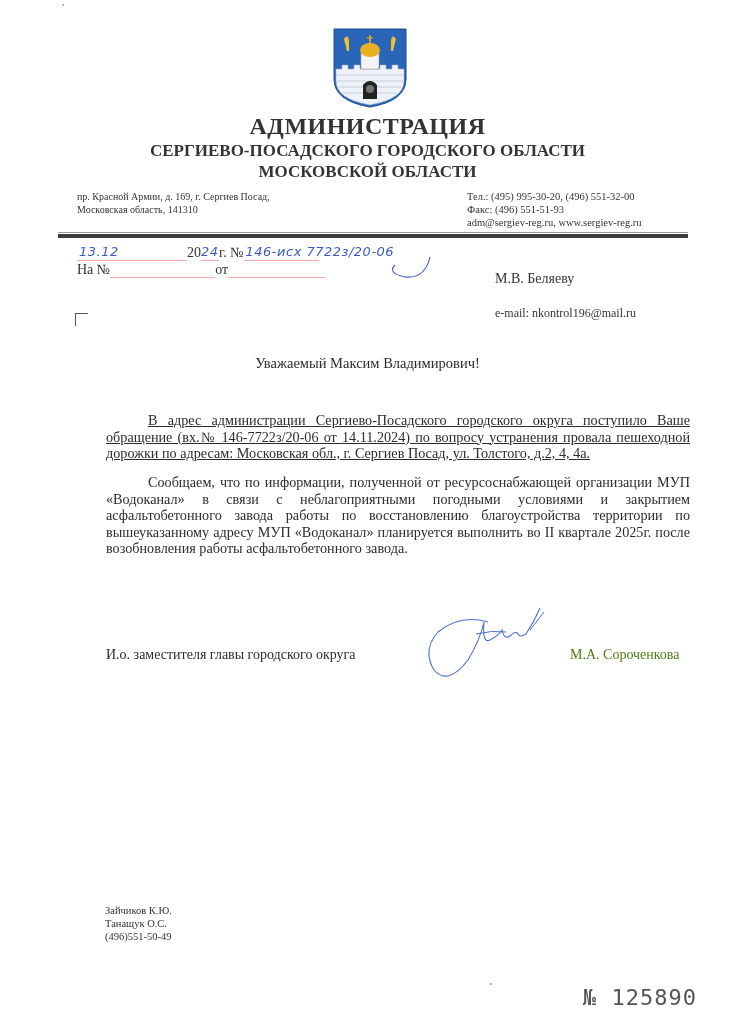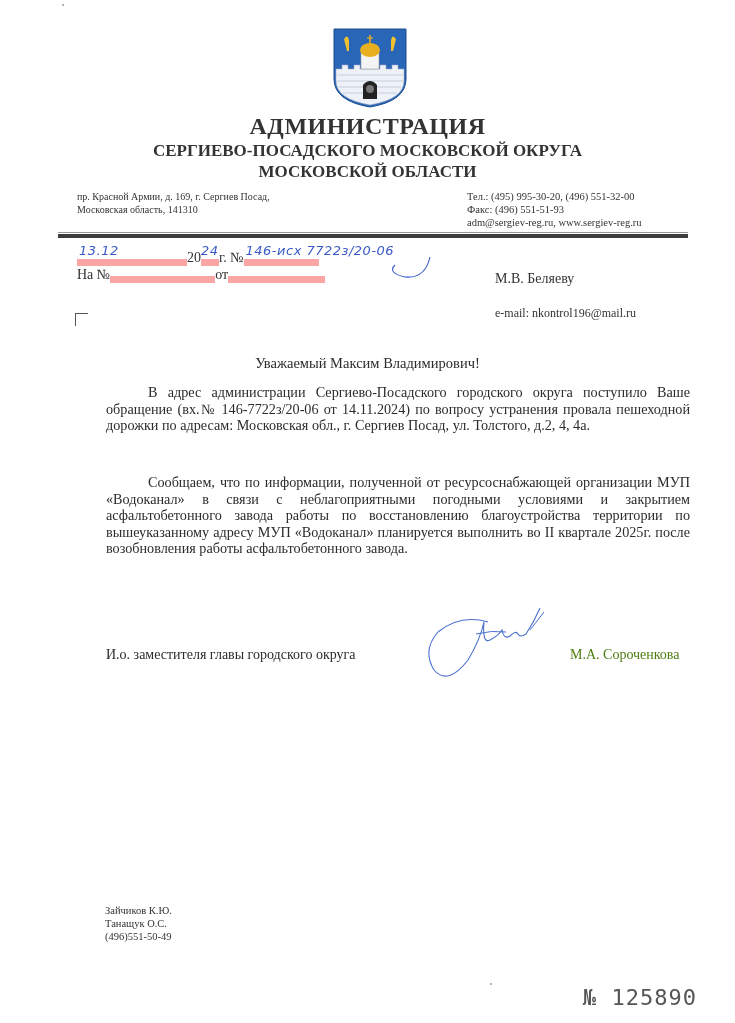--- a/index.html
+++ b/index.html
@@ -11,29 +11,29 @@
   .emblem { left: 331px; top: 27px; width: 78px; height: 82px; }
   .title-main { left: 0; width: 735px; top: 113px; text-align: center; font-weight: bold; font-size: 24px; letter-spacing: 0.5px; color: #333; }
   .title-sub { left: 0; width: 735px; text-align: center; font-weight: bold; font-size: 17px; color: #333; }
   .t2 { top: 141px; }
   .t3 { top: 162px; }
   .addr { left: 77px; top: 190px; font-size: 10px; line-height: 13px; color: #333; }
   .contacts { left: 467px; top: 190px; font-size: 10.5px; line-height: 13px; color: #333; }
   .rule-thin { left: 58px; width: 630px; top: 232px; height: 1px; background: #999; }
   .rule-thick { left: 58px; width: 630px; top: 234px; height: 4px; background: #3d3d3d; }
   .regline { left: 77px; top: 245px; font-size: 14px; color: #333; white-space: nowrap; }
-  .blank { display: inline-block; border-bottom: 7px solid #fca5a5; height: 14px; vertical-align: bottom; position: relative; }
+  .blank { display: inline-block; border-bottom: 1px solid #fca5a5; height: 14px; vertical-align: bottom; position: relative; }
   .hand { font-family: "DejaVu Sans", sans-serif; color: #3a5bc7; font-size: 13px; font-style: italic; position: absolute; bottom: 1px; left: 2px; white-space: nowrap; letter-spacing: 0.5px; }
   .reply-line { left: 77px; top: 262px; font-size: 14px; color: #333; white-space: nowrap; }
   .recipient { left: 495px; top: 271px; font-size: 14px; color: #333; }
   .email { left: 495px; top: 306px; font-size: 12px; color: #333; }
   .corner { left: 75px; top: 313px; width: 12px; height: 12px; border-left: 1.5px solid #555; border-top: 1.5px solid #555; }
   .salutation { left: 0; width: 735px; top: 355px; text-align: center; font-size: 14.5px; color: #2b2b2b; }
   .body-text { left: 106px; width: 584px; font-size: 14.2px; line-height: 16.5px; text-align: justify; color: #2b2b2b; }
-  .p1 { top: 384px; }
+  .p1 { top: 412px; text-decoration: underline; }
   .p2 { top: 474px; }
   .indent { text-indent: 42px; margin: 0; }
   .sig-role { left: 106px; top: 647px; font-size: 14px; color: #2b2b2b; text-align: right; }
   .sig-name { left: 570px; top: 647px; font-size: 14px; color: #4d7c0f; }
   .signature { left: 420px; top: 600px; width: 140px; height: 90px; }
   .executors { left: 105px; top: 904px; font-size: 10.5px; line-height: 13px; color: #333; }
   .docnum { left: 583px; top: 985px; font-family: "DejaVu Sans Mono", monospace; font-size: 22px; color: #555; letter-spacing: 1px; }
   .dot { width: 2px; height: 2px; background: #999; border-radius: 1px; }
 </style>
 </head>
@@ -58,21 +58,21 @@
 
     <path d="M16 24 L13 12 Q17 6 18 14 L18 24 Z" fill="#f0c030"></path>
     <path d="M62 24 L65 12 Q61 6 60 14 L60 24 Z" fill="#f0c030"></path>
 
     <path d="M32 72 V58 Q39 50 46 58 V72 Z" fill="#222"></path>
     <circle cx="39" cy="62" r="4" fill="#777"></circle>
   </svg>
 </div>
 
 <div class="abs title-main">АДМИНИСТРАЦИЯ</div>
-<div class="abs title-sub t2">СЕРГИЕВО-ПОСАДСКОГО МОСКОВСКОЙ ОКРУГА</div>
+<div class="abs title-sub t2">СЕРГИЕВО-ПОСАДСКОГО ГОРОДСКОГО ОБЛАСТИ</div>
 <div class="abs title-sub t3">МОСКОВСКОЙ ОБЛАСТИ</div>
 
 <div class="abs addr">
   <div>пр. Красной Армии, д. 169, г. Сергиев Посад,</div>
   <div>Московская область, 141310</div>
 </div>
 
 <div class="abs contacts">
   <div>Тел.: (495) 995-30-20, (496) 551-32-00</div>
   <div>Факс: (496) 551-51-93</div>

